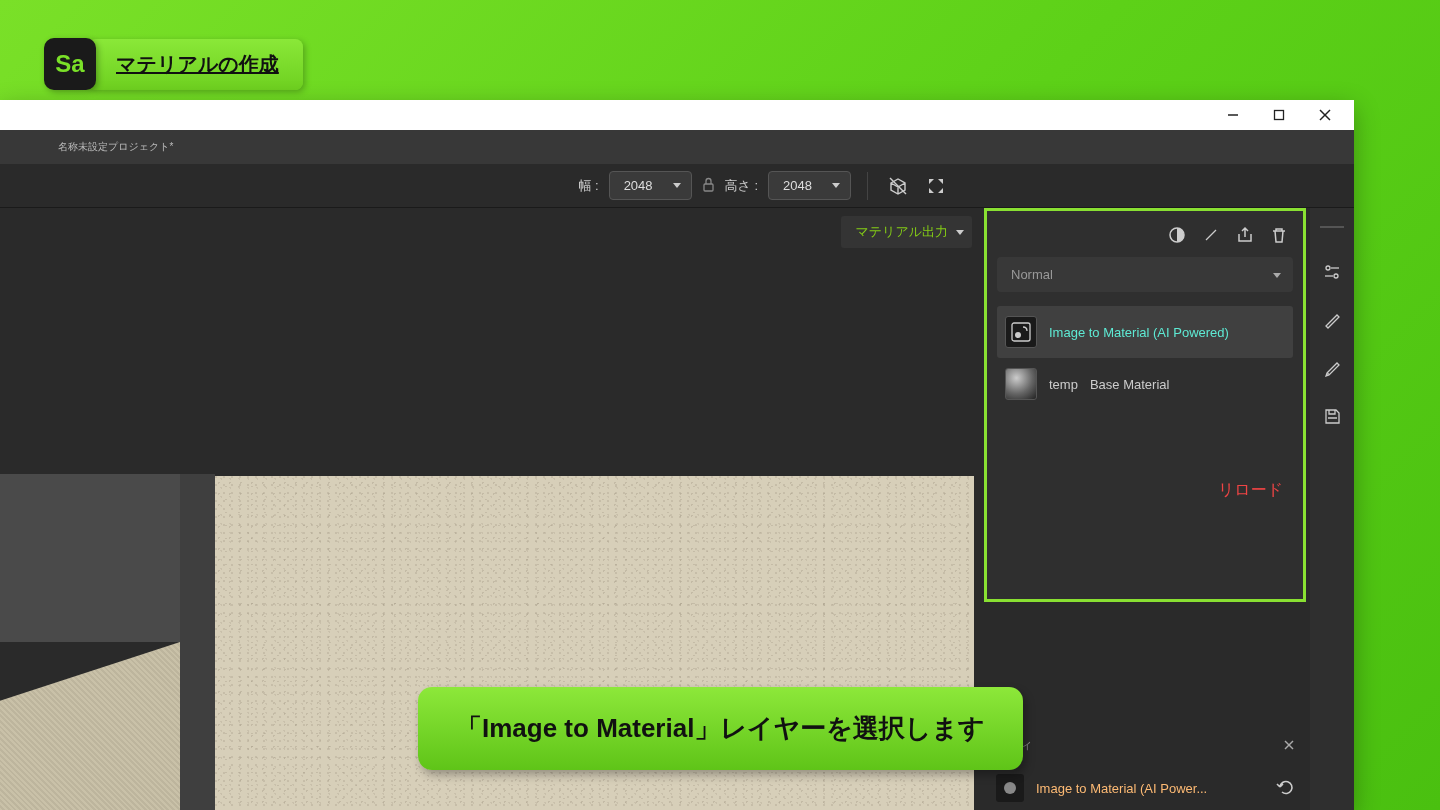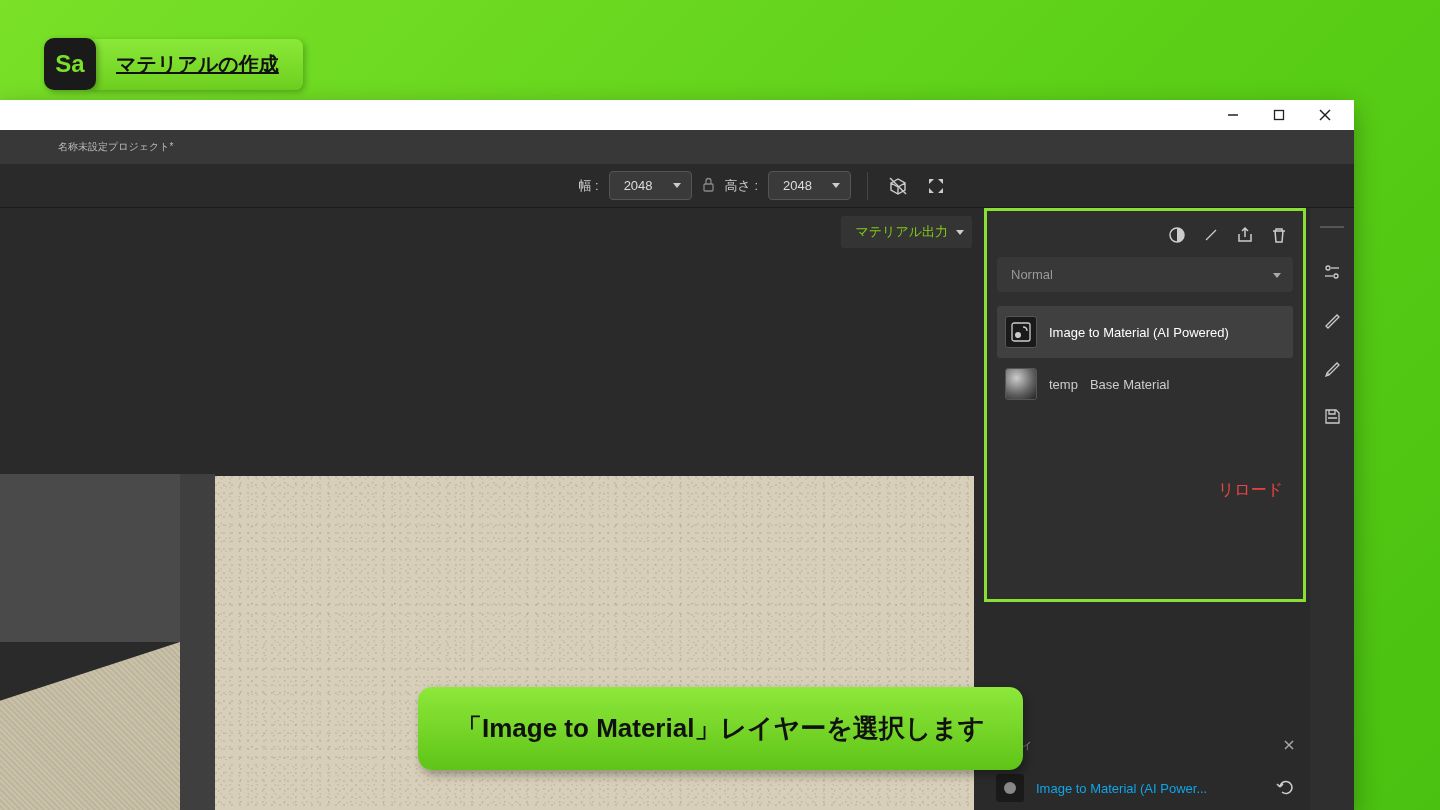--- a/index.html
+++ b/index.html
@@ -272,21 +272,21 @@
   align-items: center;
   gap: 12px;
   padding: 10px 8px;
   color: #ccc;
   font-size: 13px;
   border-radius: 3px;
   cursor: pointer;
 }
 .layer-item.selected {
   background: #404040;
-  color: #ffffff;
+  color: #5eead4;
 }
 .layer-thumb {
   width: 32px; height: 32px;
   background: #1a1a1a;
   border: 1px solid #555;
   border-radius: 3px;
   display: flex;
   align-items: center;
   justify-content: center;
   color: #ccc;
@@ -339,21 +339,21 @@
   align-items: center;
   padding: 12px 16px;
   color: #888;
   font-size: 12px;
 }
 .props-row {
   display: flex;
   align-items: center;
   gap: 12px;
   padding: 8px 16px;
-  color: #0ea5e9;
+  color: #fdba74;
   font-size: 13px;
 }
 .props-thumb {
   width: 28px; height: 28px;
   background: #1a1a1a;
   border-radius: 3px;
   display: flex; align-items: center; justify-content: center;
 }
 
 .caption-banner {

